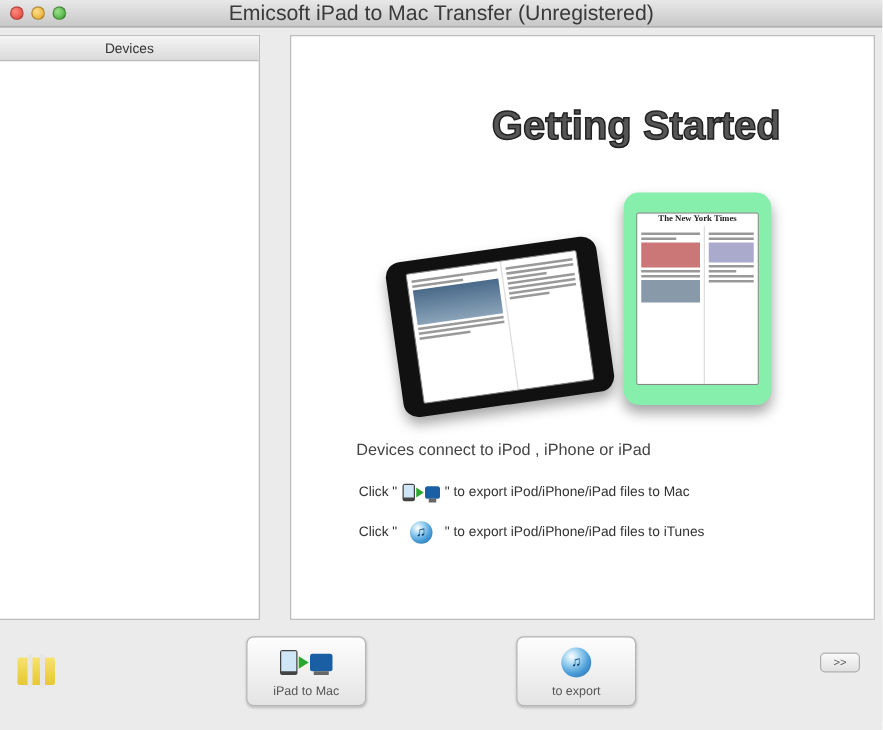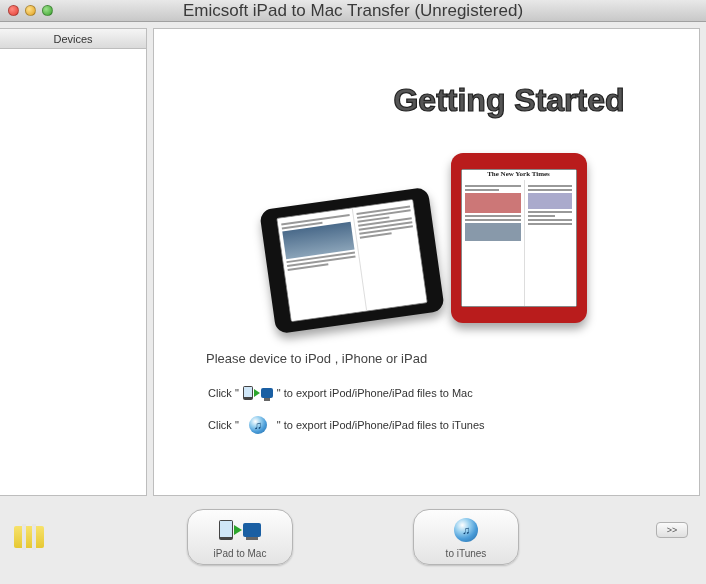--- a/index.html
+++ b/index.html
@@ -31,25 +31,25 @@
     .titlebar-title {
       position: absolute; left: 0; right: 0; text-align: center;
       font-size: 17px; color: #3a3a3a;
     }
     .content {
       height: 474px;
       display: flex;
       padding: 6px 6px 0 0;
     }
     .sidebar {
-      width: 147px;
+      width: 208px;
       border: 1px solid #bdbdbd;
       border-left: none;
       background: #fff;
-      margin-right: 6px;
+      margin-right: 24px;
     }
     .sidebar-header {
       height: 20px;
       background: linear-gradient(#f5f5f5, #dadada);
       border-bottom: 1px solid #bdbdbd;
       text-align: center;
       line-height: 20px;
       font-size: 11px;
       color: #333;
     }
@@ -82,22 +82,22 @@
       position: relative;
       border-radius: 12px;
       box-shadow: 0 6px 10px rgba(0,0,0,0.35);
     }
     .ipad-landscape {
       width: 170px; height: 125px;
       background: #111;
       transform: rotate(-8deg);
     }
     .ipad-portrait {
-      width: 136px; height: 170px;
-      background: #b91c1c;
+      width: 118px; height: 170px;
+      background: #86efac;
     }
     .ipad::before {
       content: "";
       position: absolute;
       background: #f6f6f6;
       border: 1px solid #888;
       border-radius: 2px;
     }
     .ipad-landscape::before { top:10px; left:16px; right:16px; bottom:10px; }
     .ipad-portrait::before { top:16px; left:10px; right:10px; bottom:16px; }
@@ -173,24 +173,24 @@
     .logo-mark::after { left:18px; }
     .logo-text { font-size: 26px; font-weight: bold; }
     .logo-text .e { color:#e2b500; font-style:italic; }
     .logo-text .rest { color:#3a7a2a; font-style:italic; }
     .footer-center {
       position: absolute;
       left: 50%; transform: translateX(-50%);
       display: flex; gap: 120px; align-items: center;
     }
     .big-btn {
-      width: 106px; height: 56px;
+      width: 96px; height: 56px;
       background: linear-gradient(#fdfdfd, #e4e4e4);
       border: 1px solid #b5b5b5;
-      border-radius: 16px;
+      border-radius: 6px;
       box-shadow: 0 1px 2px rgba(0,0,0,.2);
       display: flex; flex-direction: column; align-items: center; justify-content: center;
       cursor: pointer;
       font-size: 10px; color: #555;
     }
     .big-btn .icon-area { height: 28px; display:flex; align-items:center; justify-content:center; margin-bottom:4px; }
     .more-btn {
       position: absolute;
       right: 18px;
       bottom: 40px;
@@ -271,21 +271,21 @@
                 <div class="fake-line short"></div>
               <div class="fake-line"></div>
                 <div class="fake-line"></div>
             </div>
           </div>
         </div>
       </div>
     </div>
 
     <div class="info">
-      <div class="info-main">Please device to iPod , iPhone or iPad</div>
+      <div class="info-main">Devices connect to iPod , iPhone or iPad</div>
 
       <div class="info-row">
         <span class="quote">Click "</span>
         <span class="mini-icon">
           <span class="mi-transfer">
             <span class="mi-device"></span>
               <span class="mi-arrow"></span>
               <span class="mi-monitor"></span>
           </span>
         </span>
@@ -316,20 +316,20 @@
           <span class="mi-arrow" style="border-left-color:#2da62d;border-top-width:5px;border-bottom-width:5px;border-left-width:8px;"></span>
           <span class="mi-monitor" style="width:18px;height:14px;"></span>
         </span>
       </div>
       <span>iPad to Mac</span>
     </div>
     <div class="big-btn">
       <div class="icon-area">
         <span class="mi-itunes" style="width:24px;height:24px;"></span>
       </div>
-      <span>to iTunes</span>
+      <span>to export</span>
     </div>
   </div>
 
   <div class="more-btn">
     <span>&gt;&gt;</span>
   </div>
 </div>
 
 </body></html>

